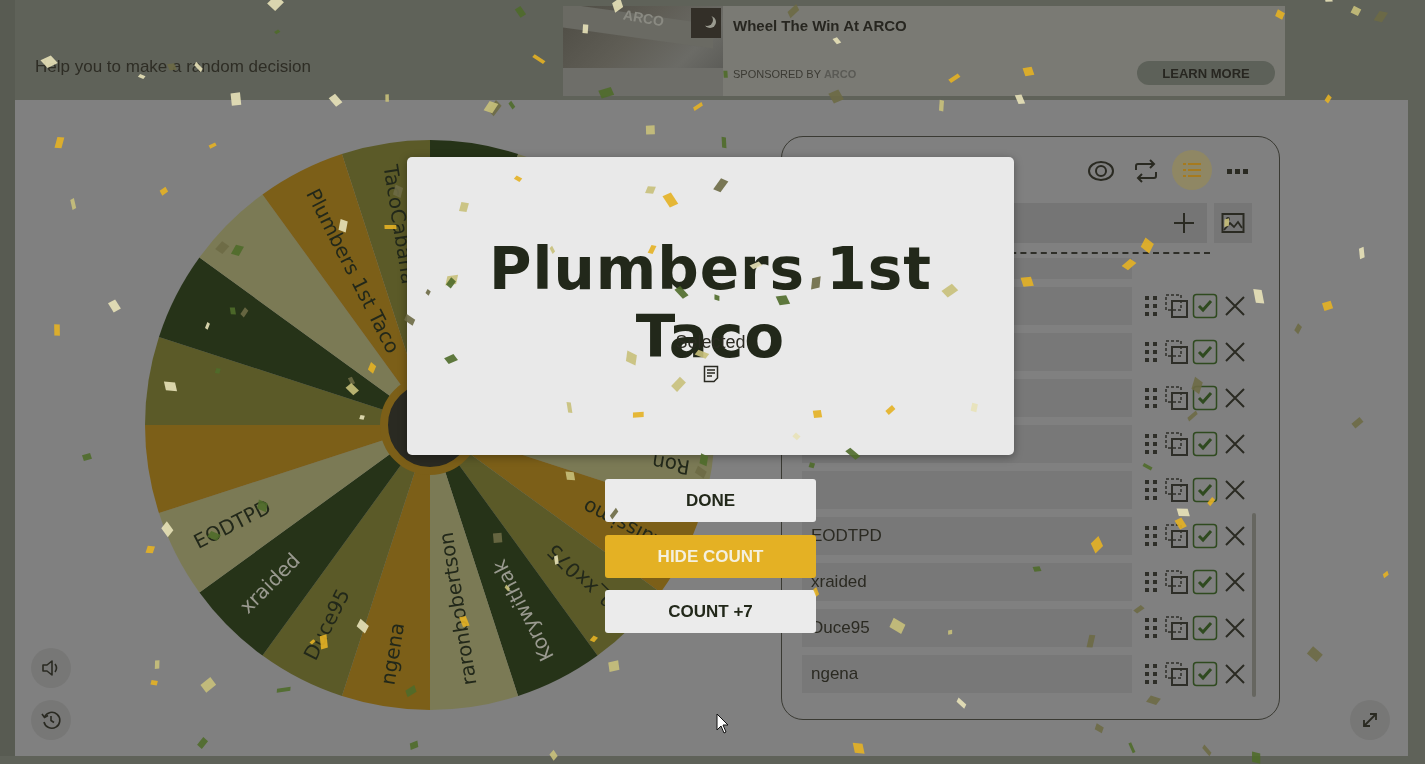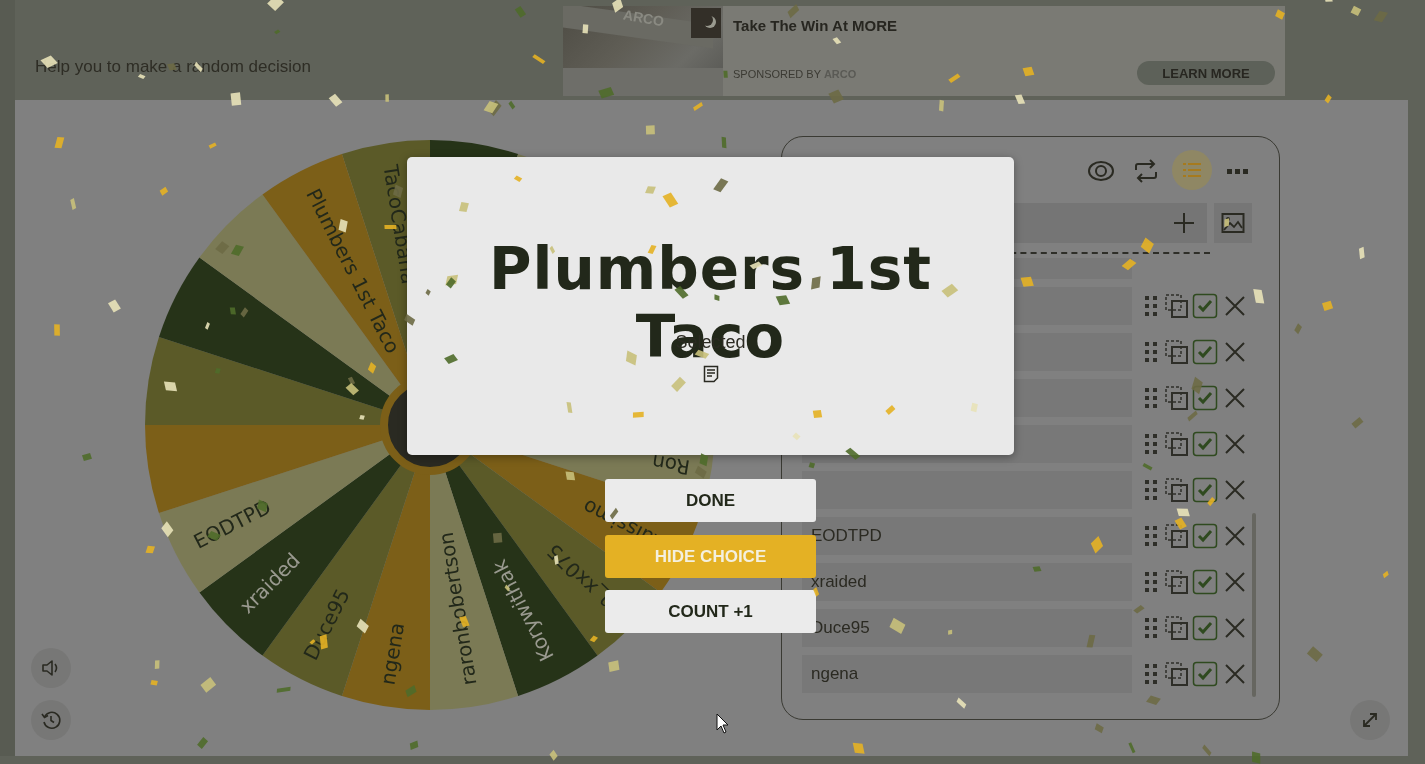--- a/index.html
+++ b/index.html
@@ -69,21 +69,21 @@
   <div class="app-subtitle">Help you to make a random decision</div>
 </header>
 
 <div class="ad">
   <div class="ad-image">
     <div class="roof"></div>
     <div class="logo">ARCO</div>
     <div class="moon"></div>
     <div class="ground"></div>
   </div>
-  <div class="ad-title">Take The Win At MORE</div>
+  <div class="ad-title">Wheel The Win At ARCO</div>
   <div class="ad-sponsor">
     <span>SPONSORED BY</span>
     <span class="brand">ARCO</span>
   </div>
   <div class="ad-cta">LEARN MORE</div>
 </div>
 
 <main class="main"></main>
 <div class="bottom-strip"></div>
 
@@ -499,22 +499,22 @@
   <div class="modal-sub">Selected</div>
   <div class="modal-note">
     <svg width="16" height="18" viewBox="0 0 16 18">
       <path d="M1.5 1.5 H14.5 V13 L11 16.5 H1.5 Z" fill="none" stroke="#2a2a22" stroke-width="1.5"></path>
       <path d="M4 5 H12 M4 8 H12 M4 11 H9" stroke="#2a2a22" stroke-width="1.4"></path>
     </svg>
   </div>
 </div>
 
 <div class="mbtn light" style="top:479px;">DONE</div>
-<div class="mbtn accent" style="top:535px;">HIDE CHOICE</div>
-<div class="mbtn light" style="top:590px;">COUNT +1</div>
+<div class="mbtn accent" style="top:535px;">HIDE COUNT</div>
+<div class="mbtn light" style="top:590px;">COUNT +7</div>
 
 <svg class="confetti" id="confetti">
     <rect x="717.1560356652949" y="426.20010288065845" width="5.154749657064472" height="4.95181755829904" fill="#4f6b2a" transform="rotate(91 717.1560356652949 426.20010288065845) skewX(-17)" opacity="0.9"></rect>
     <rect x="1237.686985596708" y="447.95953360768175" width="8.1082390260631" height="5.275514403292181" fill="#6d6a45" transform="rotate(118 1237.686985596708 447.95953360768175) skewX(-17)" opacity="0.9"></rect>
     <rect x="728.0584705075446" y="178.65929355281207" width="10.719650205761317" height="4.263820301783265" fill="#4f6b2a" transform="rotate(87 728.0584705075446 178.65929355281207) skewX(-13)" opacity="0.9"></rect>
     <rect x="127.09765089163237" y="713.7314814814814" width="13.698859739368999" height="3.9661179698216733" fill="#4f6b2a" transform="rotate(172 127.09765089163237 713.7314814814814) skewX(-13)" opacity="0.9"></rect>
     <rect x="621.7798353909465" y="418.2378257887517" width="10.718707133058984" height="5.246604938271605" fill="#e4b124" transform="rotate(177 621.7798353909465 418.2378257887517) skewX(-3)" opacity="0.9"></rect>
     <rect x="371.6729252400549" y="415.75857338820305" width="7.303883744855967" height="4.228737997256516" fill="#6d6a45" transform="rotate(63 371.6729252400549 415.75857338820305) skewX(-6)" opacity="0.9"></rect>
     <rect x="166.71519204389574" y="703.9480452674898" width="6.386488340192043" height="10.0730109739369" fill="#4f6b2a" transform="rotate(42 166.71519204389574 703.9480452674898) skewX(4)" opacity="0.9"></rect>
     <rect x="598.3263888888889" y="576.7568587105624" width="10.528249314128942" height="4.088065843621399" fill="#c8c07a" transform="rotate(81 598.3263888888889 576.7568587105624) skewX(-17)" opacity="0.9"></rect>

